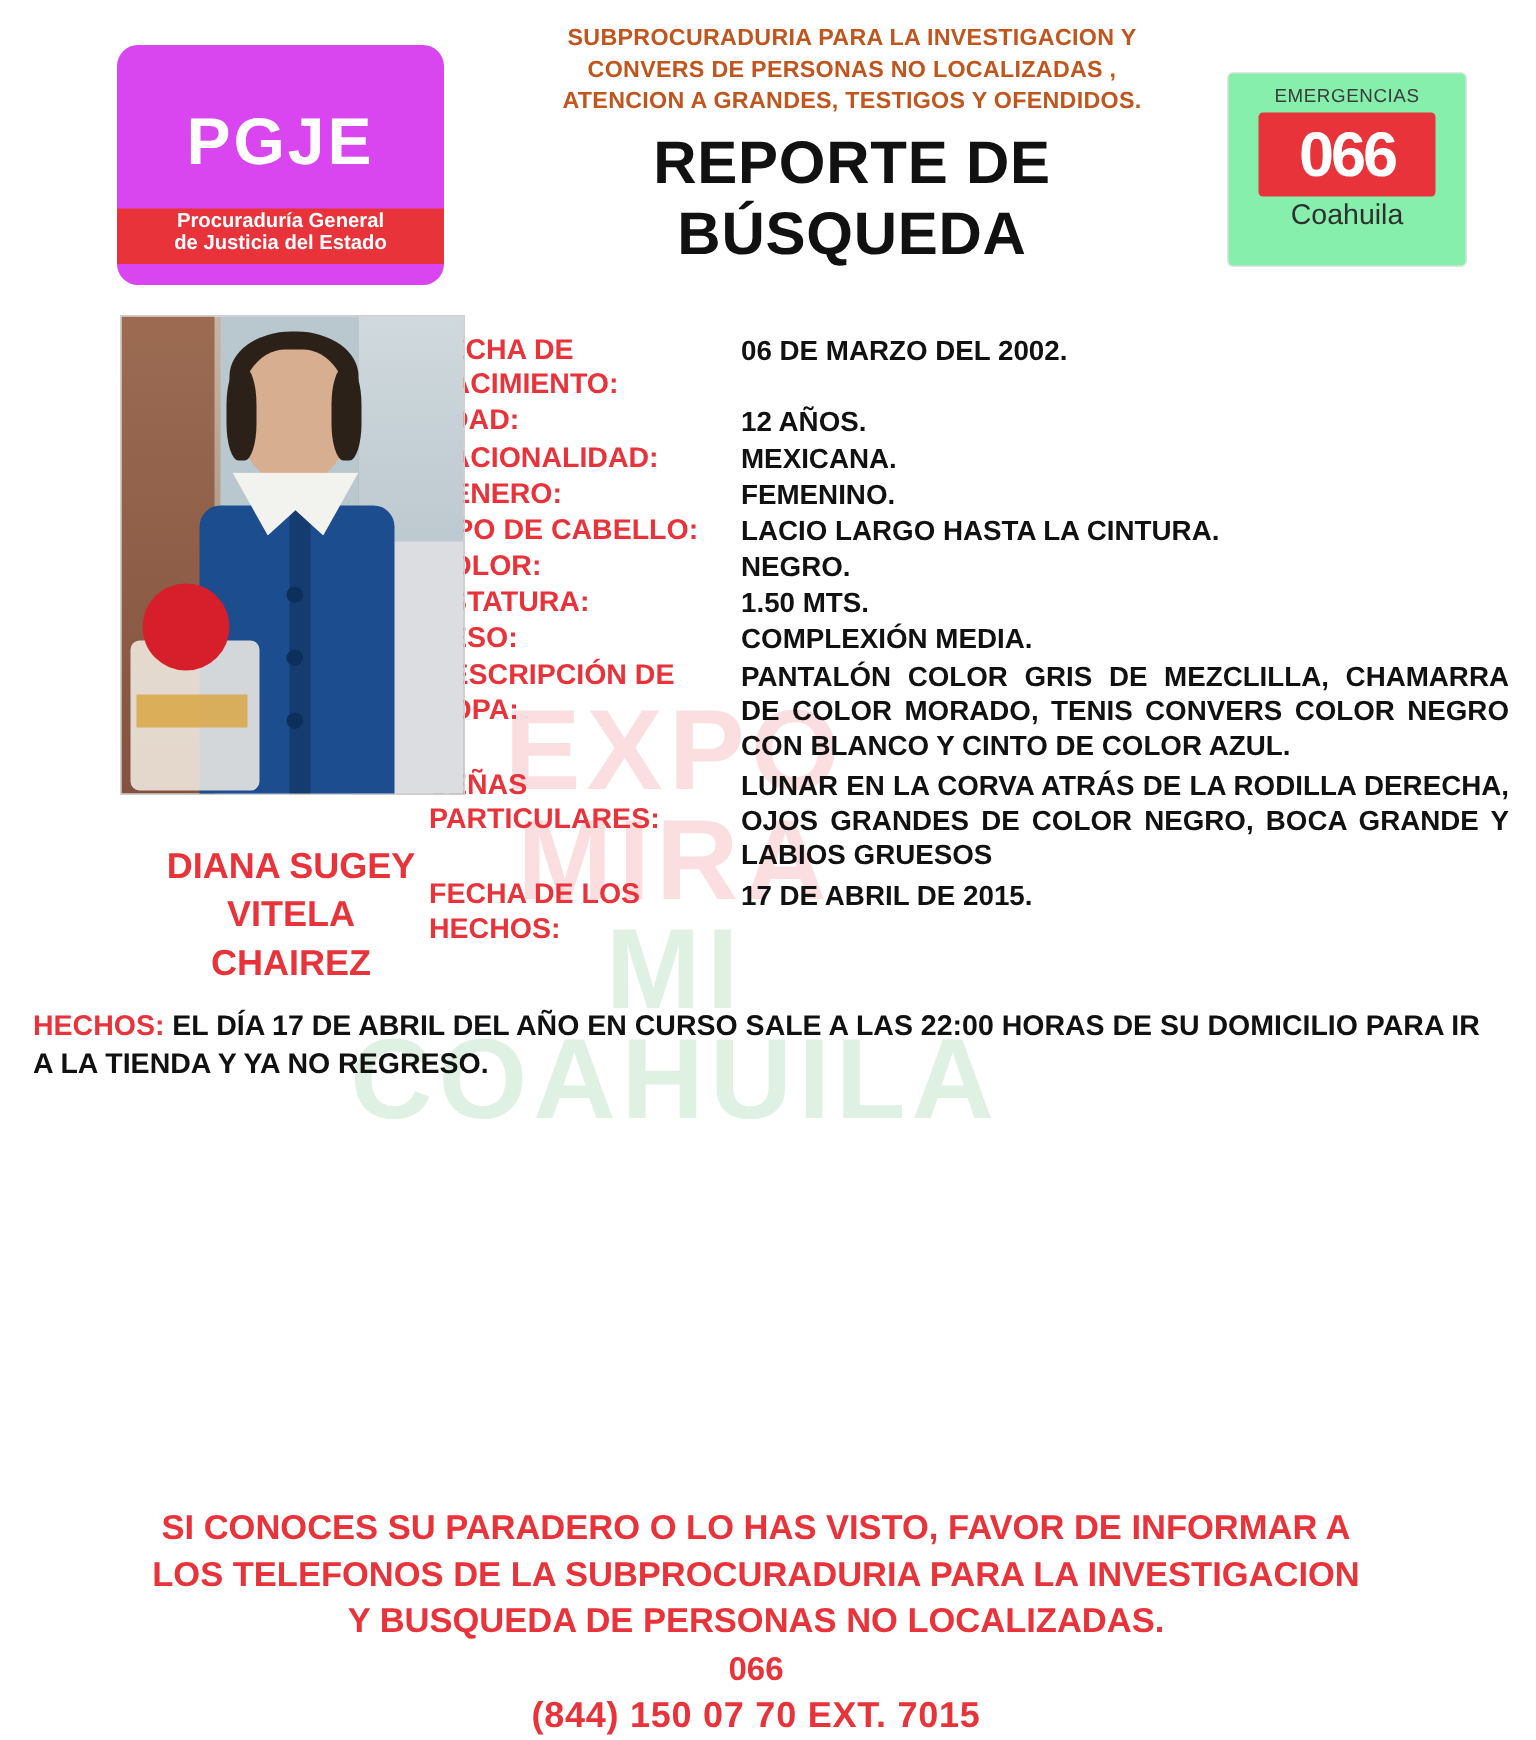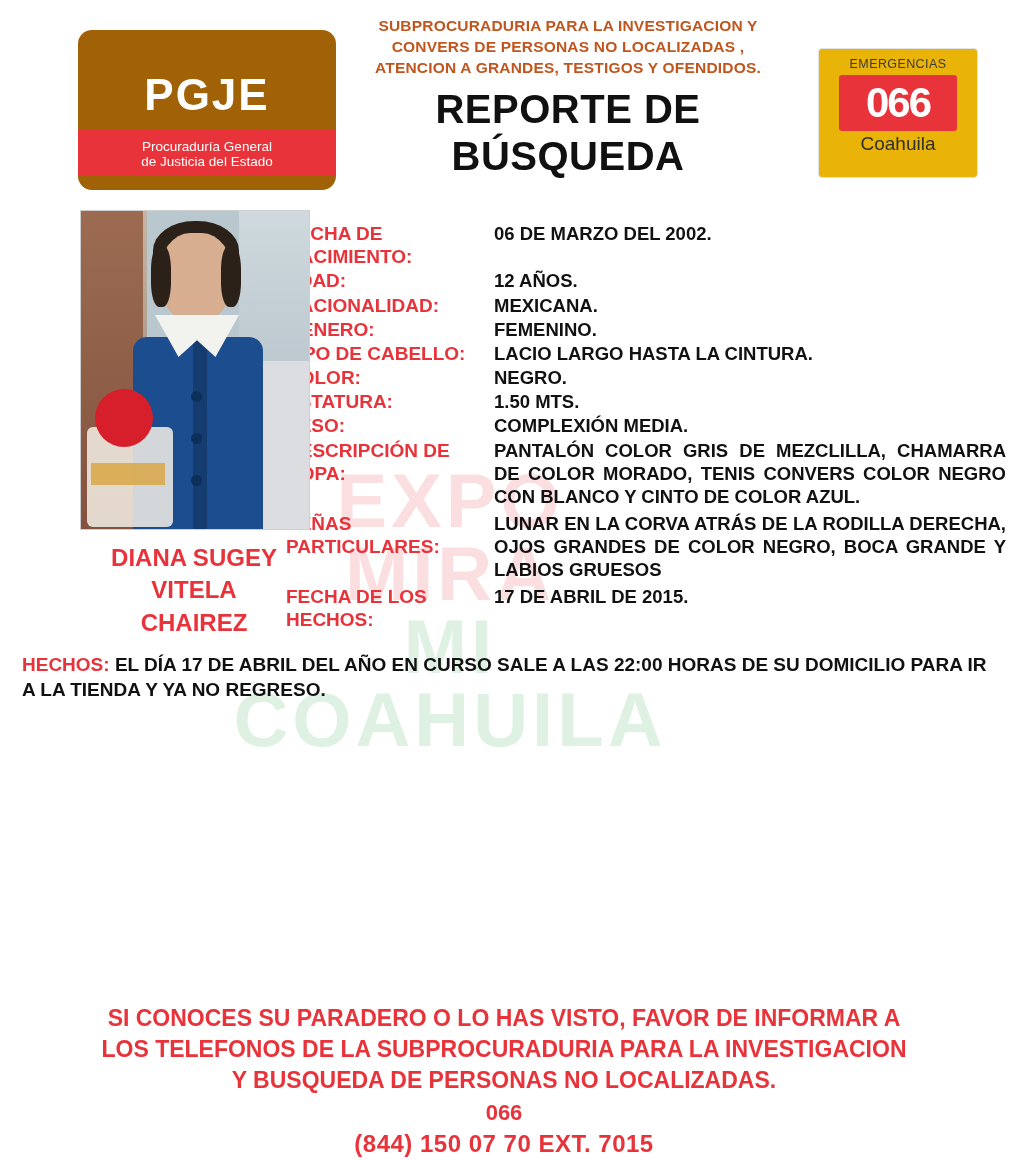--- a/index.html
+++ b/index.html
@@ -24,23 +24,23 @@
 
   
   .header {
     position: relative;
     height: 200px;
   }
   .logo-pgje {
     position: absolute;
     left: 60px;
     top: 22px;
-    width: 258px;
+    width: 218px;
     height: 160px;
-    background: #a16207;
+    background: #d946ef;
     border-radius: 14px;
     overflow: hidden;
     display: flex;
     flex-direction: column;
     align-items: center;
     justify-content: flex-start;
   }
   .logo-pgje .pgje-text {
     color: #ffffff;
     font-size: 44px;
@@ -49,24 +49,24 @@
     margin-top: 40px;
   }
   .logo-pgje .pgje-band {
     position: absolute;
     left: 0;
     right: 0;
     bottom: 14px;
     background: #e8333a;
     color: #ffffff;
     font-size: 13.5px;
-    font-weight: normal;
+    font-weight: bold;
     line-height: 1.15;
     text-align: center;
-    padding: 10px 4px 6px 4px;
+    padding: 0 4px 6px 4px;
   }
 
   .header-center {
     position: absolute;
     left: 300px;
     top: 8px;
     width: 500px;
     text-align: center;
   }
   .subproc {
@@ -84,21 +84,21 @@
     margin-top: 7px;
     letter-spacing: 0.5px;
   }
 
   .logo-066 {
     position: absolute;
     right: 28px;
     top: 40px;
     width: 160px;
     height: 130px;
-    background: #eab308;
+    background: #86efac;
     border: 1px solid #e3e3e3;
     border-radius: 4px;
     text-align: center;
     box-sizing: border-box;
     padding-top: 8px;
   }
   .logo-066 .emerg {
     font-size: 12.5px;
     color: #3b3b3b;
     letter-spacing: 0.4px;
@@ -220,21 +220,21 @@
   .photo .wrap-band {
     position: absolute; left: 10px; top: 252px; width: 74px; height: 22px;
     background: #d8a33c; opacity: 0.8;
   }
   .photo .arm-right {
     position: absolute; right: 0; top: 150px; width: 74px; height: 170px;
     background: #dcdde0;
   }
 
   .name-block {
-    margin-top: 12px;
+    margin-top: 32px;
     text-align: center;
     color: #e8333a;
     font-size: 24px;
     font-weight: bold;
     line-height: 1.35;
     width: 228px;
   }
 
   .right-col {
     flex: 1 1 auto;

